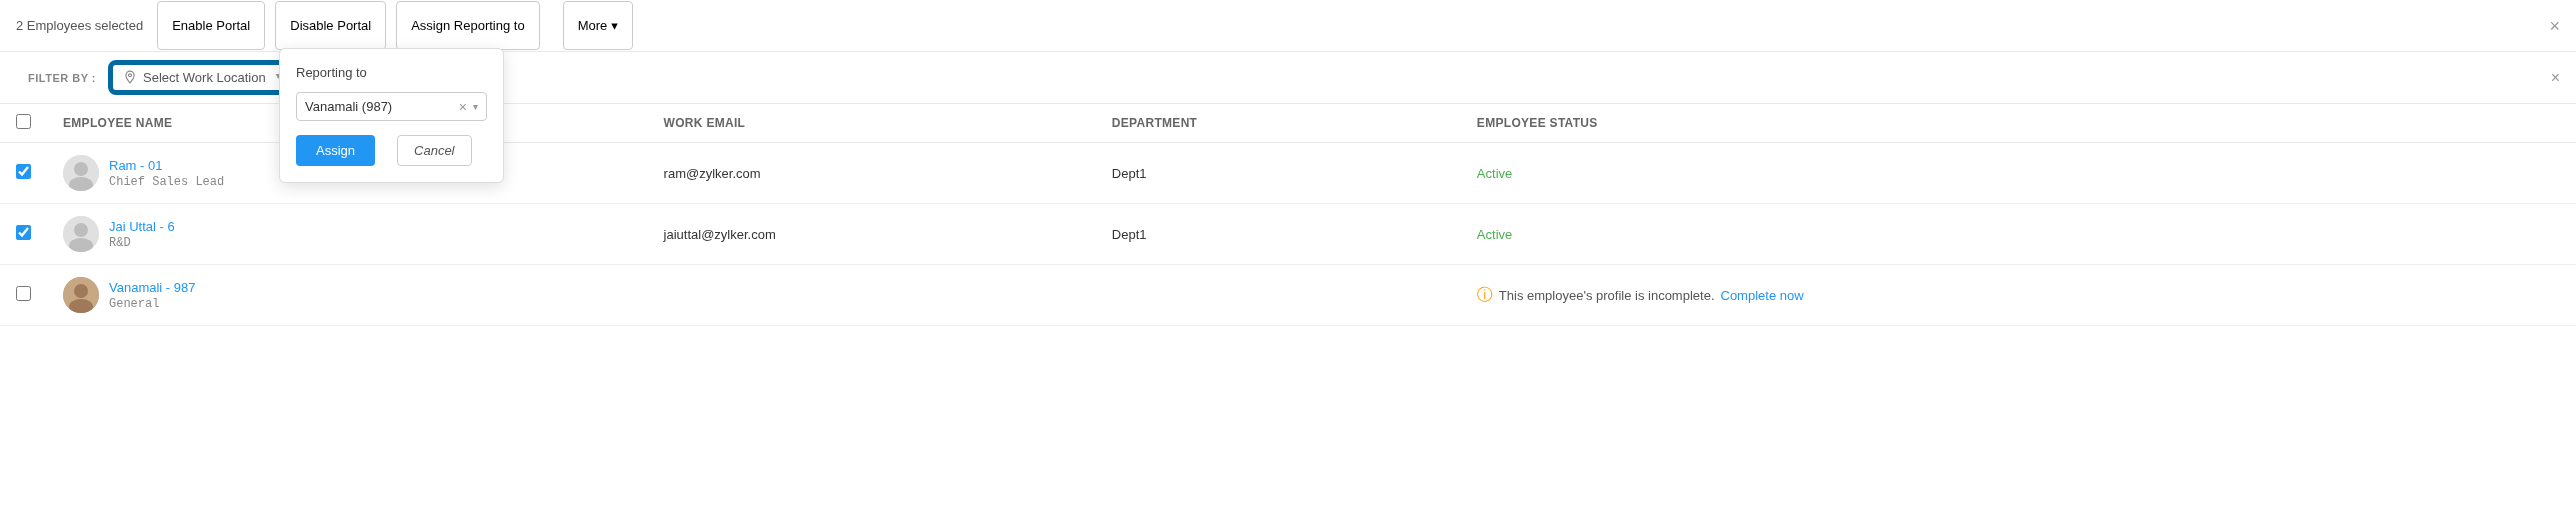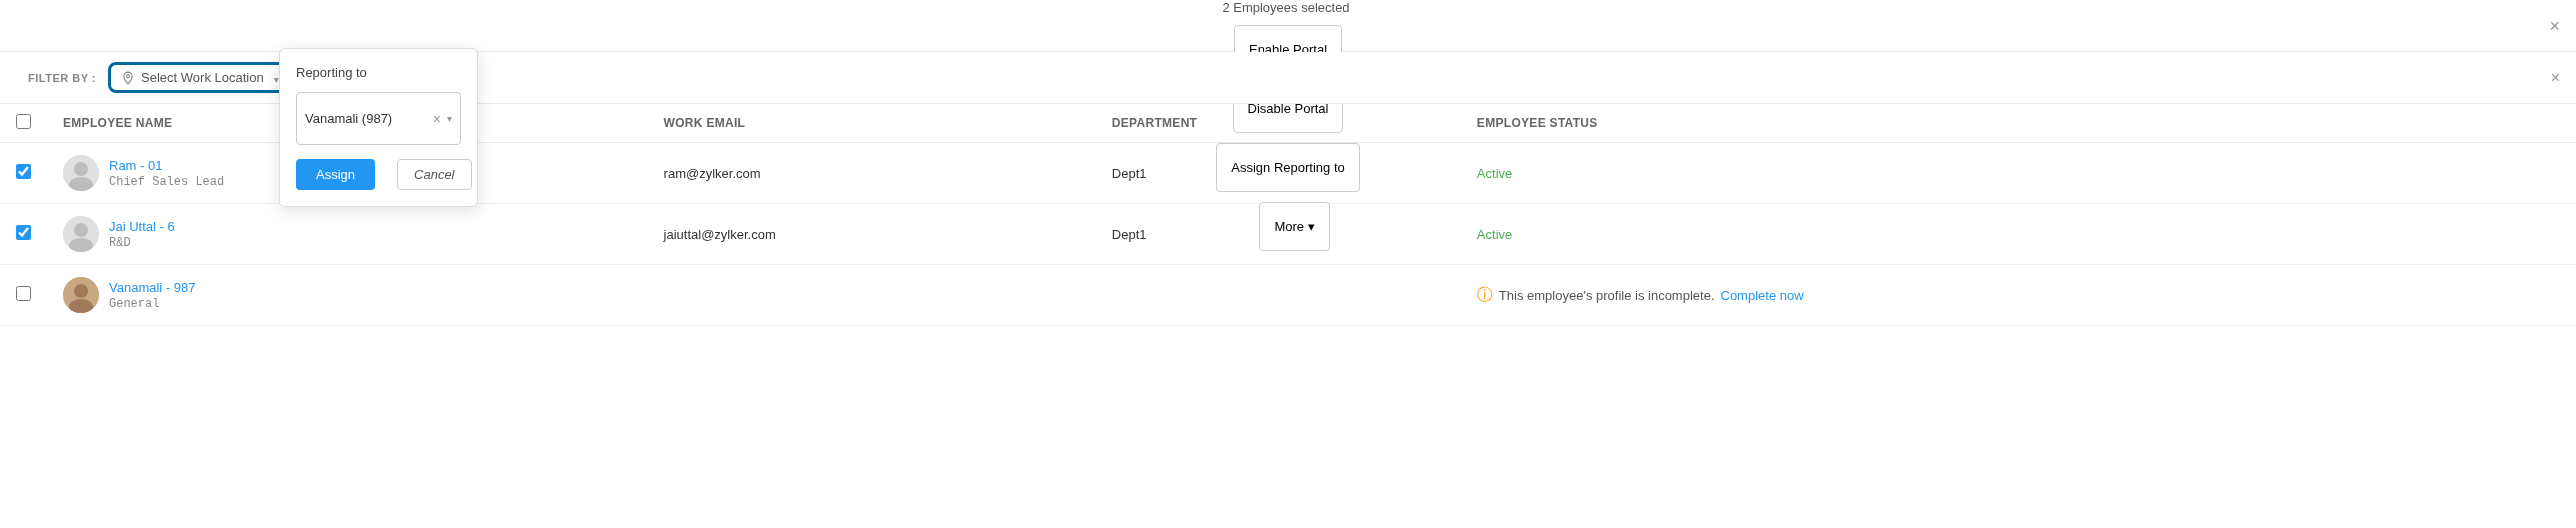--- a/index.html
+++ b/index.html
@@ -5,21 +5,20 @@
     * { box-sizing: border-box; margin: 0; padding: 0; }
     body { font-family: -apple-system, BlinkMacSystemFont, 'Segoe UI', sans-serif; font-size: 13px; background: #fff; color: #333; overflow: hidden; }
 
     
     .toolbar {
       display: flex; align-items: center; gap: 10px;
       padding: 0 16px; height: 52px;
       border-bottom: 1px solid #e8e8e8;
       background: #fff;
       position: relative;
-      flex-direction: column;
     }
     .toolbar-selected-count {
       font-size: 13px; color: #555; margin-right: 4px;
     }
     .toolbar-btn {
       padding: 16px 14px; border: 1px solid #ccc; border-radius: 4px;
       background: #fff; cursor: pointer; font-size: 13px; color: #000000;
     }
     .toolbar-btn-more {
       display: flex; align-items: center; gap: 4px; margin-left: 13px;
@@ -32,22 +31,22 @@
     
     .filter-bar {
       display: flex; align-items: center; gap: 12px;
       padding: 0 16px; height: 52px;
       border-bottom: 1px solid #e8e8e8;
       background: #fff;
       position: relative;
     }
     .filter-label { font-size: 11px; color: #888; font-weight: 600; letter-spacing: 0.5px; padding-left: 12px; }
     .filter-location {
-      display: flex; align-items: flex-end; gap: 6px;
-      padding: 5px 10px; border: 3px solid #0369a1; border-radius: 8px;
+      display: flex; align-items: flex-start; gap: 6px;
+      padding: 5px 10px; border: 5px solid #0369a1; border-radius: 8px;
       cursor: pointer; font-size: 13px; color: #555; background: #fff;
     }
     .filter-location svg { color: #888; }
     .more-filters {
       display: flex; align-items: center; gap: 6px;
       color: #2196F3; font-size: 13px; cursor: pointer; margin-left: 8px;
     }
     .filter-close {
       position: absolute; right: 16px; top: 50%; transform: translateY(-50%);
       background: none; border: none; cursor: pointer; font-size: 16px; color: #999;
@@ -79,30 +78,30 @@
     input[type="checkbox"] { width: 15px; height: 15px; cursor: pointer; accent-color: #2196F3; }
 
     
     .incomplete-warning {
       display: flex; align-items: center; gap: 6px;
       color: #555; font-size: 13px;
     }
     .incomplete-link { color: #2196F3; text-decoration: none; cursor: pointer; }
     .popup {
       position: absolute; top: 48px; left: 279px;
-      width: 199px; background: #fff;
+      width: 225px; background: #fff;
       border: 1px solid #ddd; border-radius: 6px;
       box-shadow: 0 4px 16px rgba(0,0,0,0.12);
       padding: 16px; pointer-events: all;
       z-index: 200;
     }
     .popup-title { font-size: 13px; color: #444; margin-bottom: 12px; font-weight: 500; }
     .popup-select-wrapper {
       display: flex; align-items: center;
-      border: 1px solid #ccc; border-radius: 4px; padding: 18px 8px;
+      border: 1px solid #ccc; border-radius: 4px; padding: 6px 8px;
       margin-bottom: 14px; background: #fff;
     }
     .popup-select-value { flex: 1; font-size: 13px; color: #333; }
     .popup-select-controls { display: flex; align-items: center; gap: 6px; }
     .popup-clear { color: #999; cursor: pointer; font-size: 14px; line-height: 1; }
     .popup-chevron { color: #999; font-size: 10px; cursor: pointer; }
     .popup-actions { display: flex; gap: 22px; }
     .btn-assign {
       padding: 7px 20px; background: #2196F3; color: #fff;
       border: none; border-radius: 4px; font-size: 13px; cursor: pointer;

